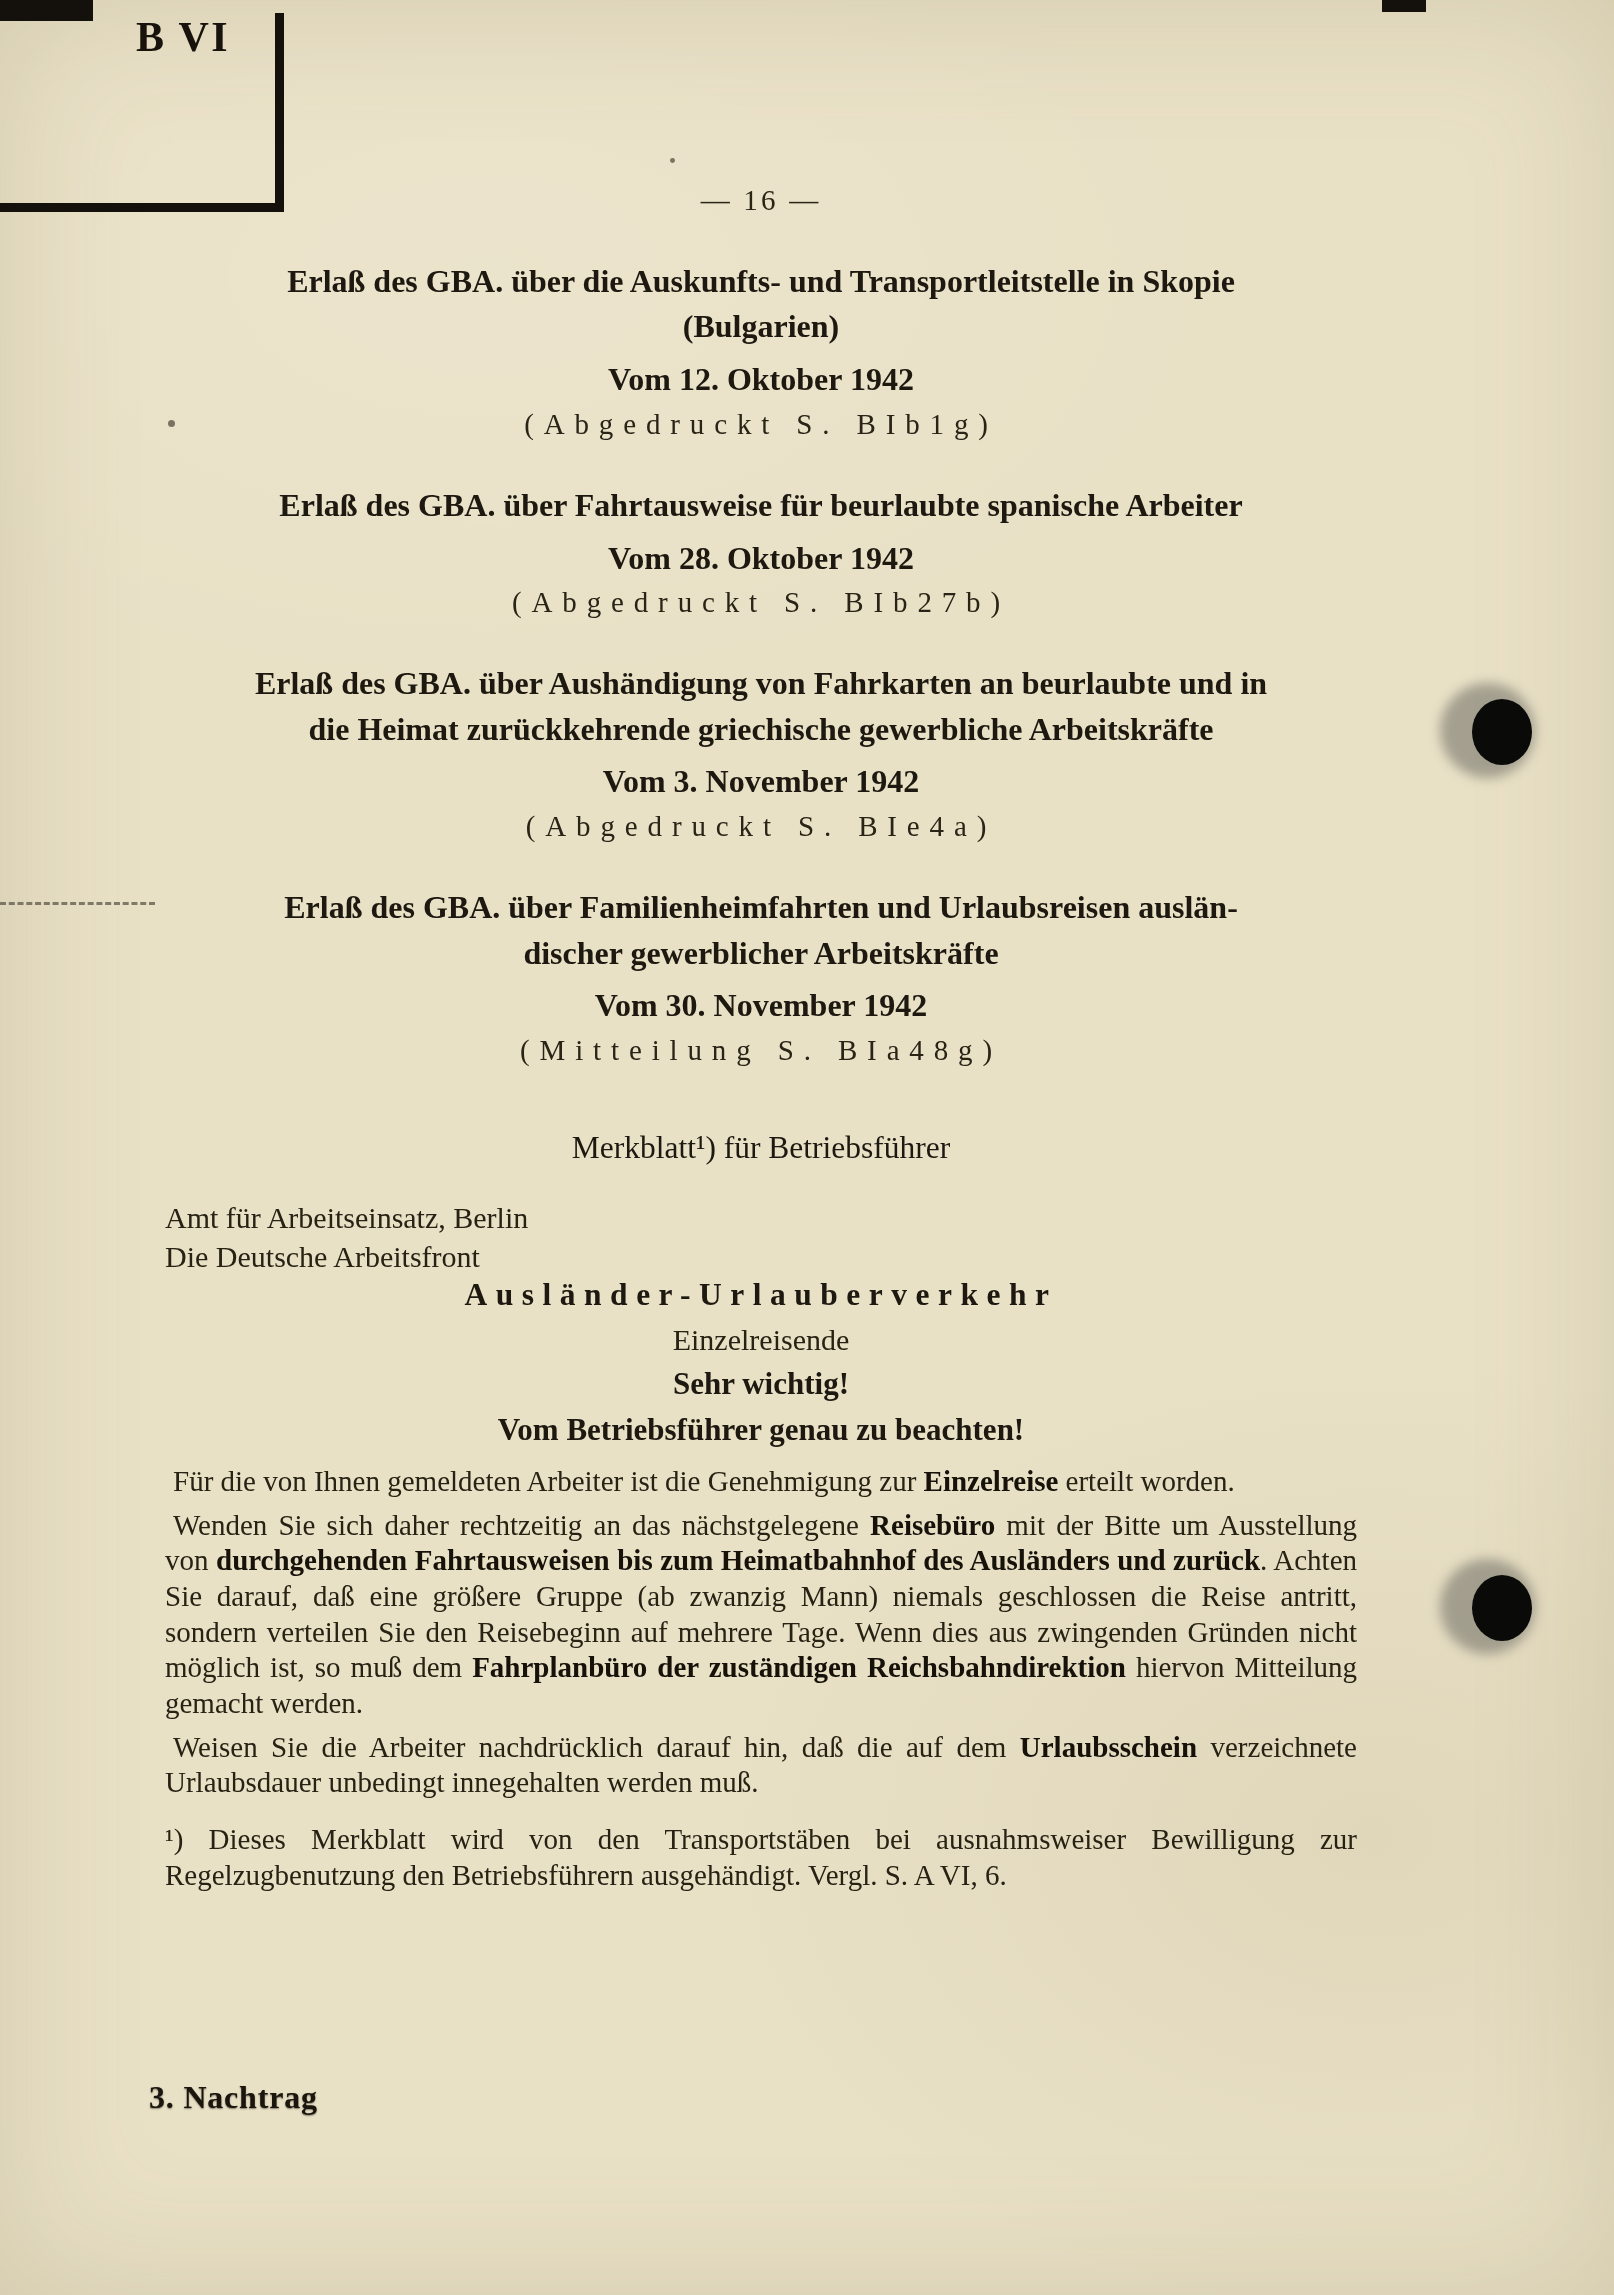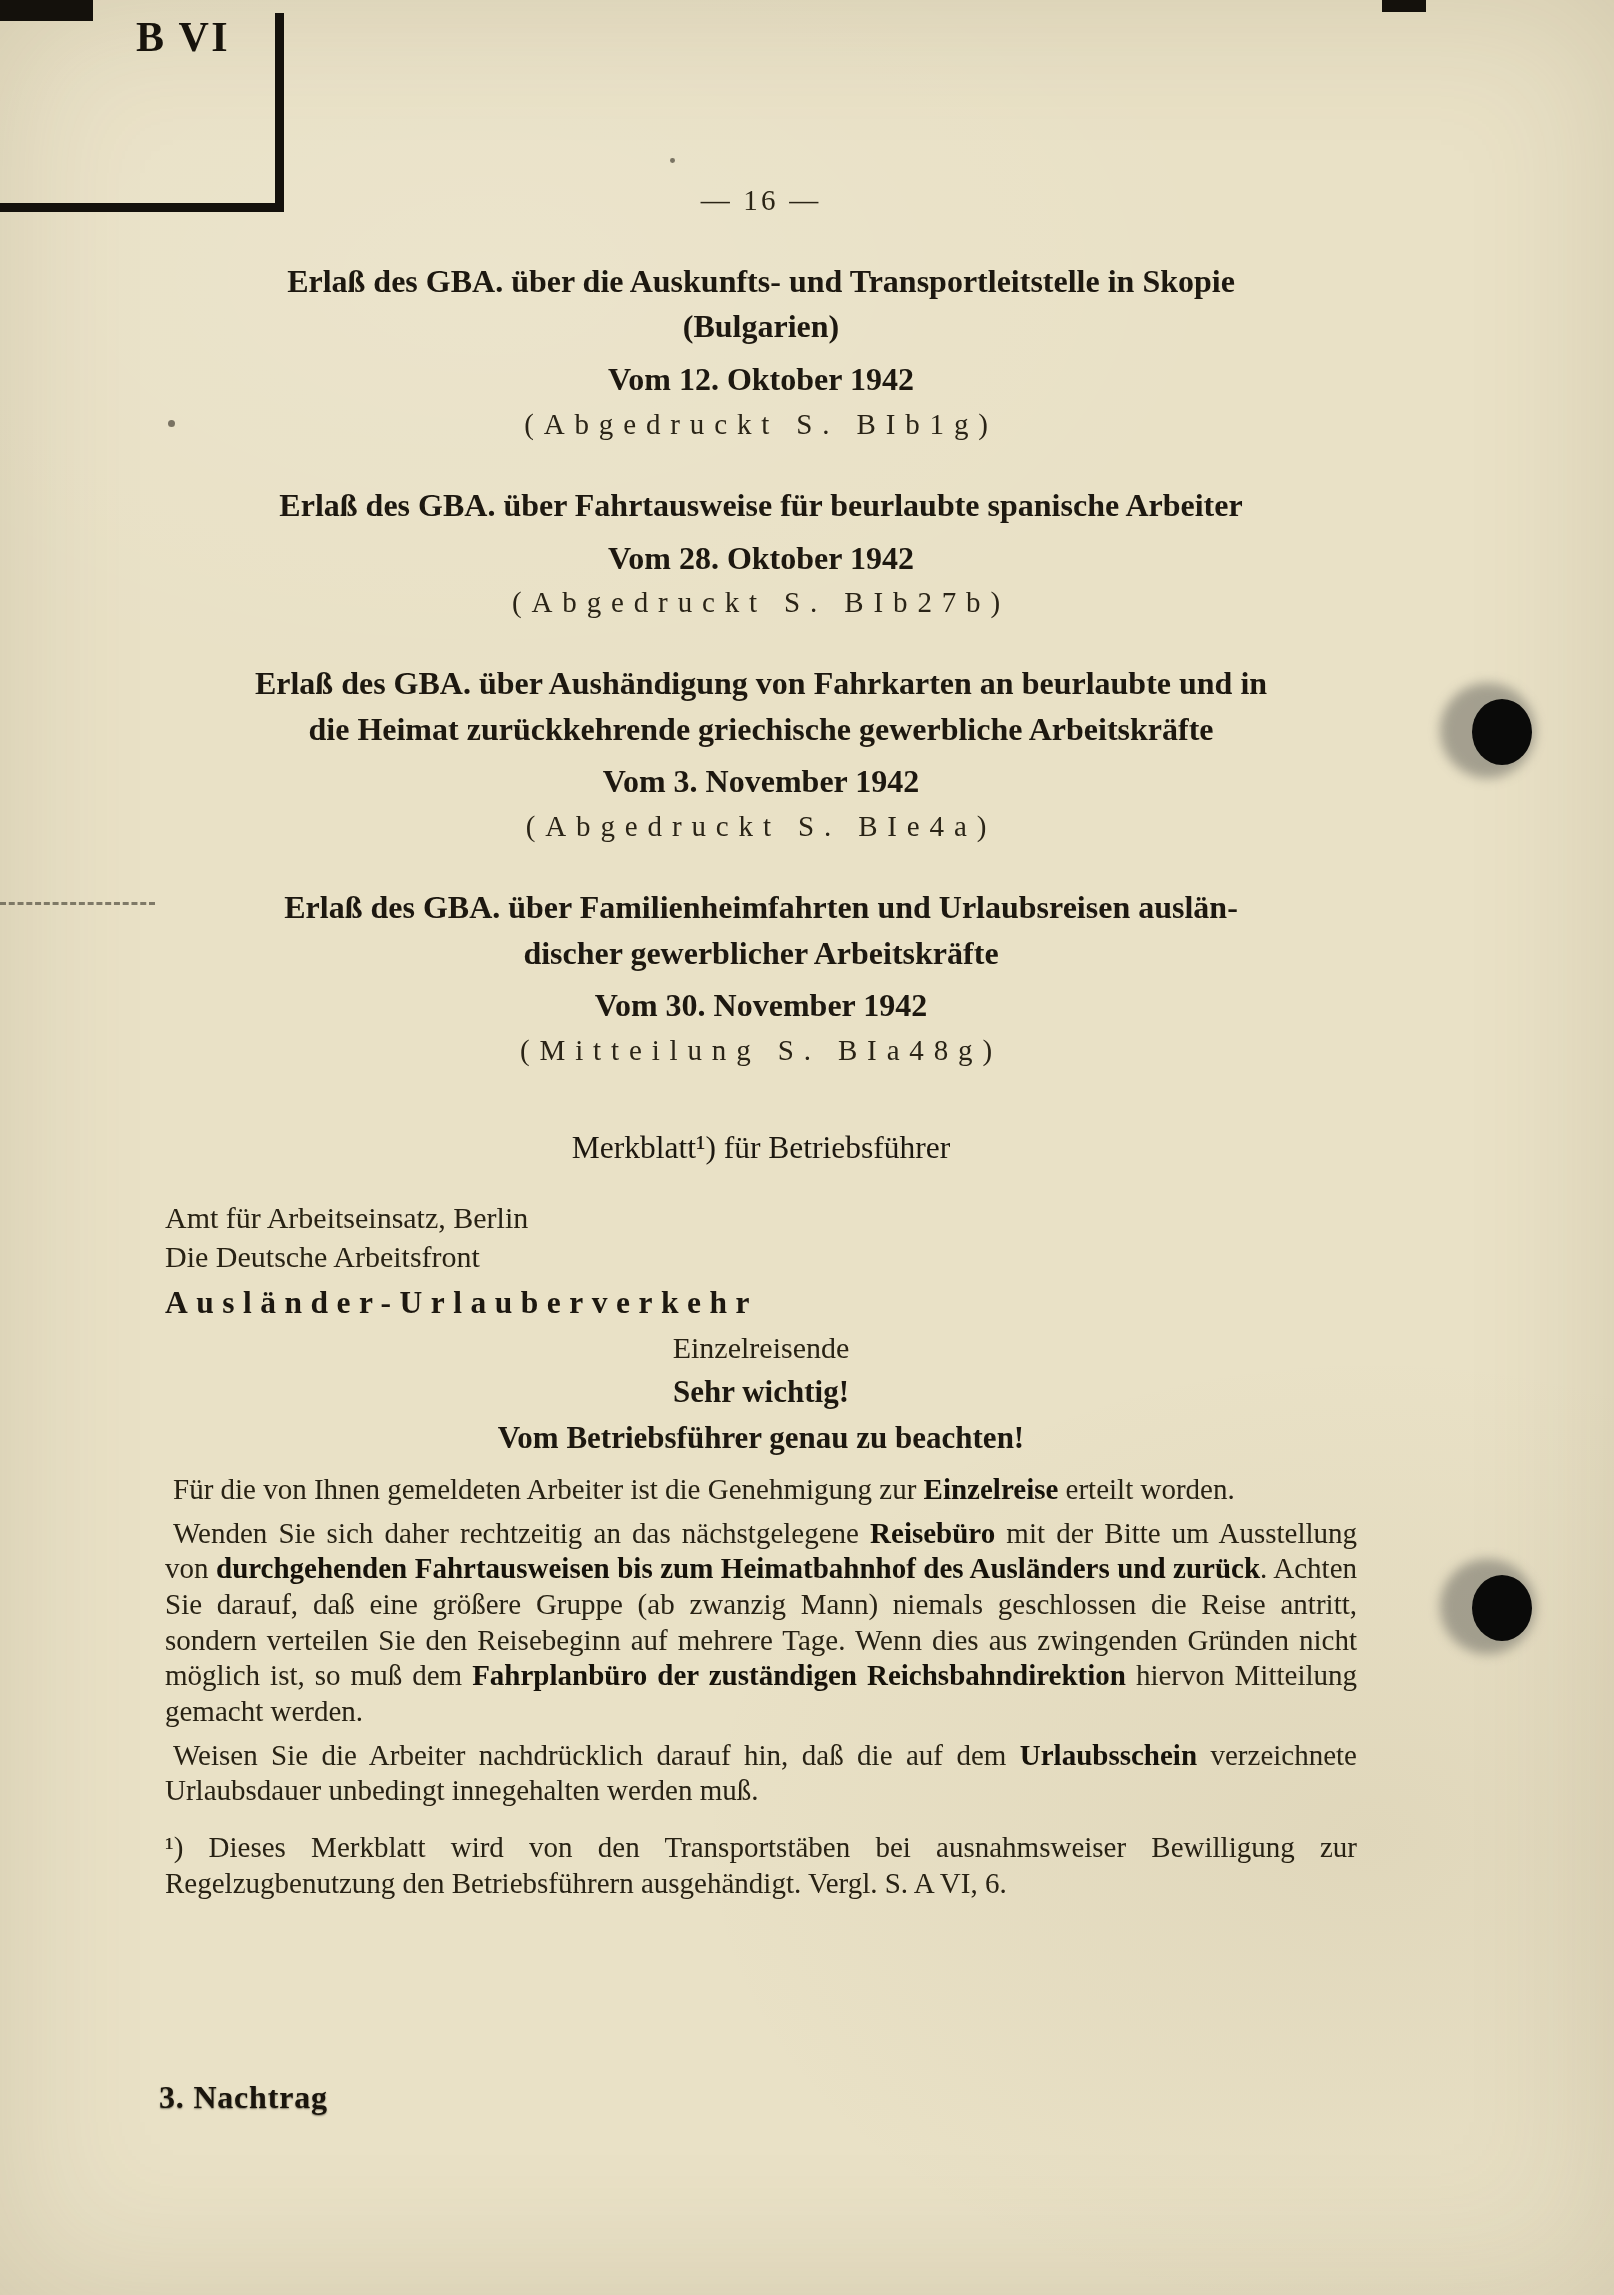--- a/index.html
+++ b/index.html
@@ -66,35 +66,35 @@
   .decree-title {
     font-size:32px; font-weight:700; line-height:1.42;
     white-space:pre-line; color:#1d1810;
   }
   .decree-date { margin-top:11.3px; font-size:32px; font-weight:700; color:#1d1810; }
   .decree-ref  { margin-top:9.7px; font-size:29px; letter-spacing:.34em; color:#2a2417; }
 
   .merkblatt { margin-top:63px; }
   .mb-heading { text-align:center; font-size:31.5px; font-weight:400; color:#1d1810; margin-bottom:32px; }
   .org-line { font-size:30px; line-height:1.3; color:#282214; }
-  .mb-subject { font-size:31.5px; font-weight:700; letter-spacing:.27em; margin-top:9px; color:#1d1810; }
+  .mb-subject { text-align:center; font-size:31.5px; font-weight:700; letter-spacing:.27em; margin-top:1px; color:#1d1810; }
   .mb-sub { text-align:center; font-size:30px; margin-top:9.7px; color:#282214; }
   .mb-sub.bold { font-weight:700; font-size:31px; color:#1d1810; }
 
   .paras { margin-top:16px; }
   .body-para {
     font-size:29px; line-height:1.23; text-align:justify;
     margin-bottom:8px; text-indent:8px; color:#282214;
   }
   .body-para .b, .footnote .b { font-weight:700; color:#16120a; }
 
   .footnote { margin-top:21px; font-size:29px; line-height:1.23; text-align:justify; color:#282214; }
 
   .footer-label {
-    position:absolute; left:159px; top:2079px;
+    position:absolute; left:149px; top:2079px;
     font-size:32px; font-weight:700; color:#1a150d;
     text-shadow:0 0.8px 1.6px rgba(30,25,15,.5);
     letter-spacing:0.8px;
   }
 </style>
 </head>
 <body>
 
 <div class="page">
 

